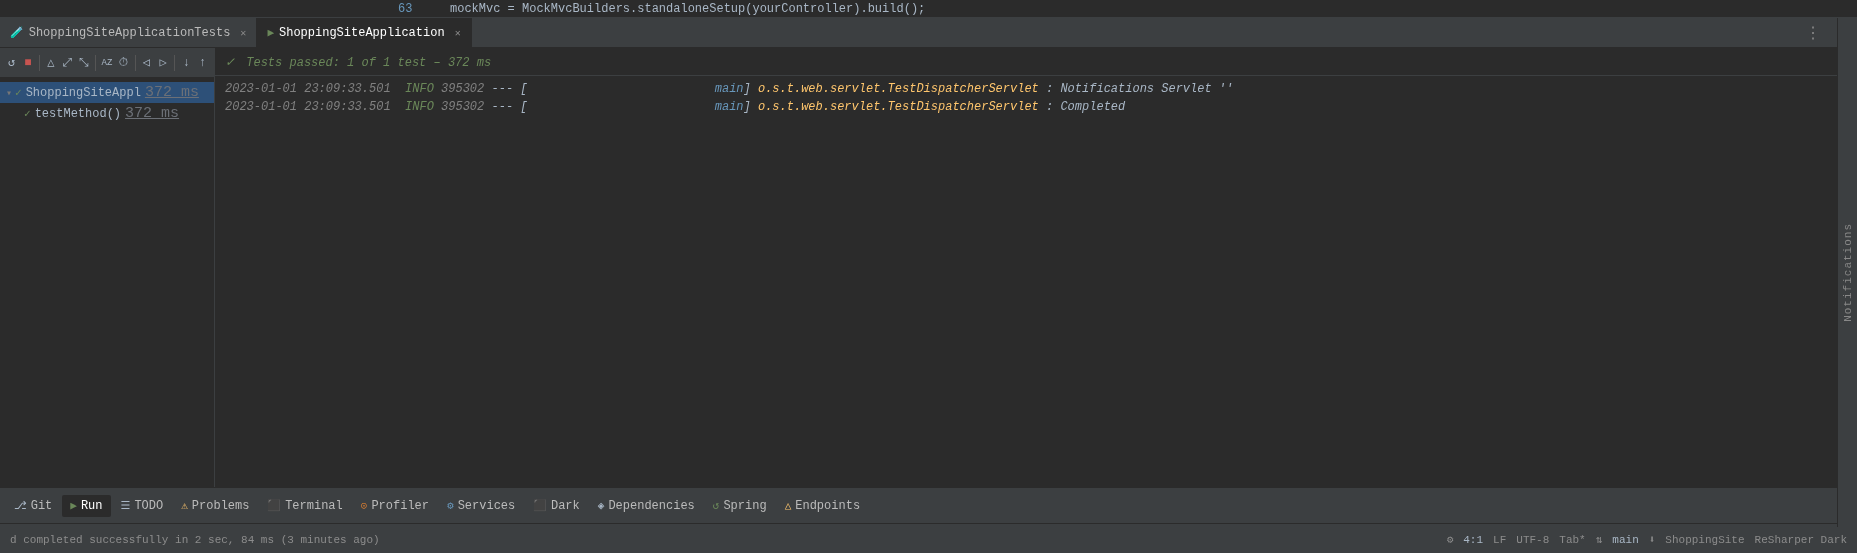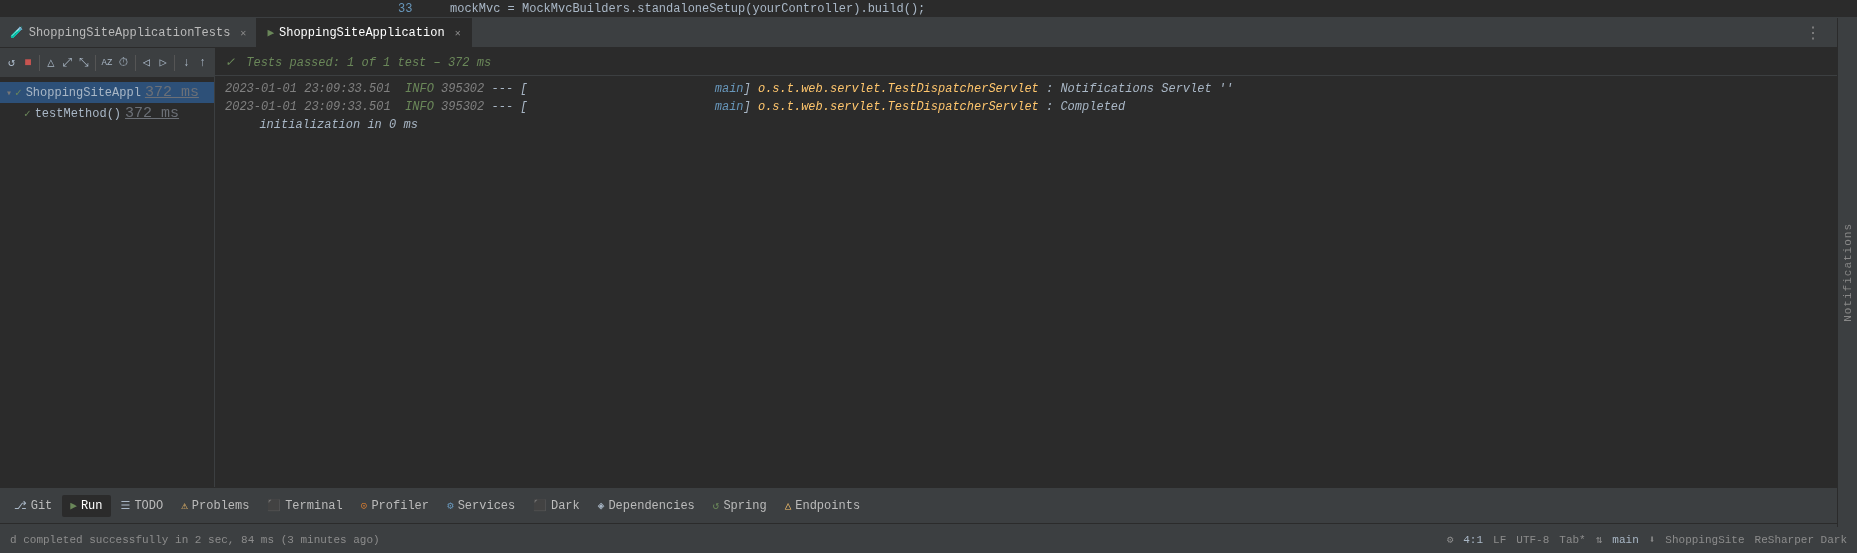--- a/index.html
+++ b/index.html
@@ -322,21 +322,21 @@
       transform: rotate(180deg);
       font-size: 11px;
       color: #888;
       letter-spacing: 1px;
     }
   </style>
 </head>
 <body>
 
 <div class="top-bar">
-  <span style="position:absolute;left:398px;font-size:12px;color:#6897bb;">33</span>
+  <span style="position:absolute;left:398px;font-size:12px;color:#6897bb;">63</span>
   <span class="top-bar-content" style="font-size:12px;color:#a9b7c6;padding-left:450px;text-align:center;">mockMvc = MockMvcBuilders.standaloneSetup(yourController).build();</span>
 </div>
 
 <div class="tab-bar">
   <div class="tab">
     <span class="tab-icon-test">🧪</span>
     <span>ShoppingSiteApplicationTests</span>
     <span class="tab-close">✕</span>
   </div>
   <div class="tab active">
@@ -386,21 +386,20 @@
   <div class="right-panel">
     <div class="console-status">
       <span class="check-icon">✓</span>
       <span>Tests passed: 1 of 1 test – 372 ms</span>
     </div>
 
 
     <div class="console-line"><span class="log-date">2023-01-01 23:09:33.501</span>  <span class="log-level-info">INFO</span> <span class="log-pid">395302</span> --- [<span class="log-thread">                          main</span>] <span class="log-logger">o.s.t.web.servlet.TestDispatcherServlet</span> : <span class="log-message">Notifications Servlet ''</span></div>
 
     <div class="console-line"><span class="log-date">2023-01-01 23:09:33.501</span>  <span class="log-level-info">INFO</span> <span class="log-pid">395302</span> --- [<span class="log-thread">                          main</span>] <span class="log-logger">o.s.t.web.servlet.TestDispatcherServlet</span> : <span class="log-message">Completed</span></div>
-    <div class="console-line"><span class="log-continuation">  initialization in 0 ms</span></div>
   </div>
 
   <div class="scroll-side">
     <div class="scroll-arrow">▲</div>
     <div class="scroll-track">
       <div class="scroll-icons">
         <div class="scroll-icon-dot"></div>
         <div class="scroll-icon-dot"></div>
         <div class="scroll-icon-dot scroll-icon-color"></div>
       </div>

